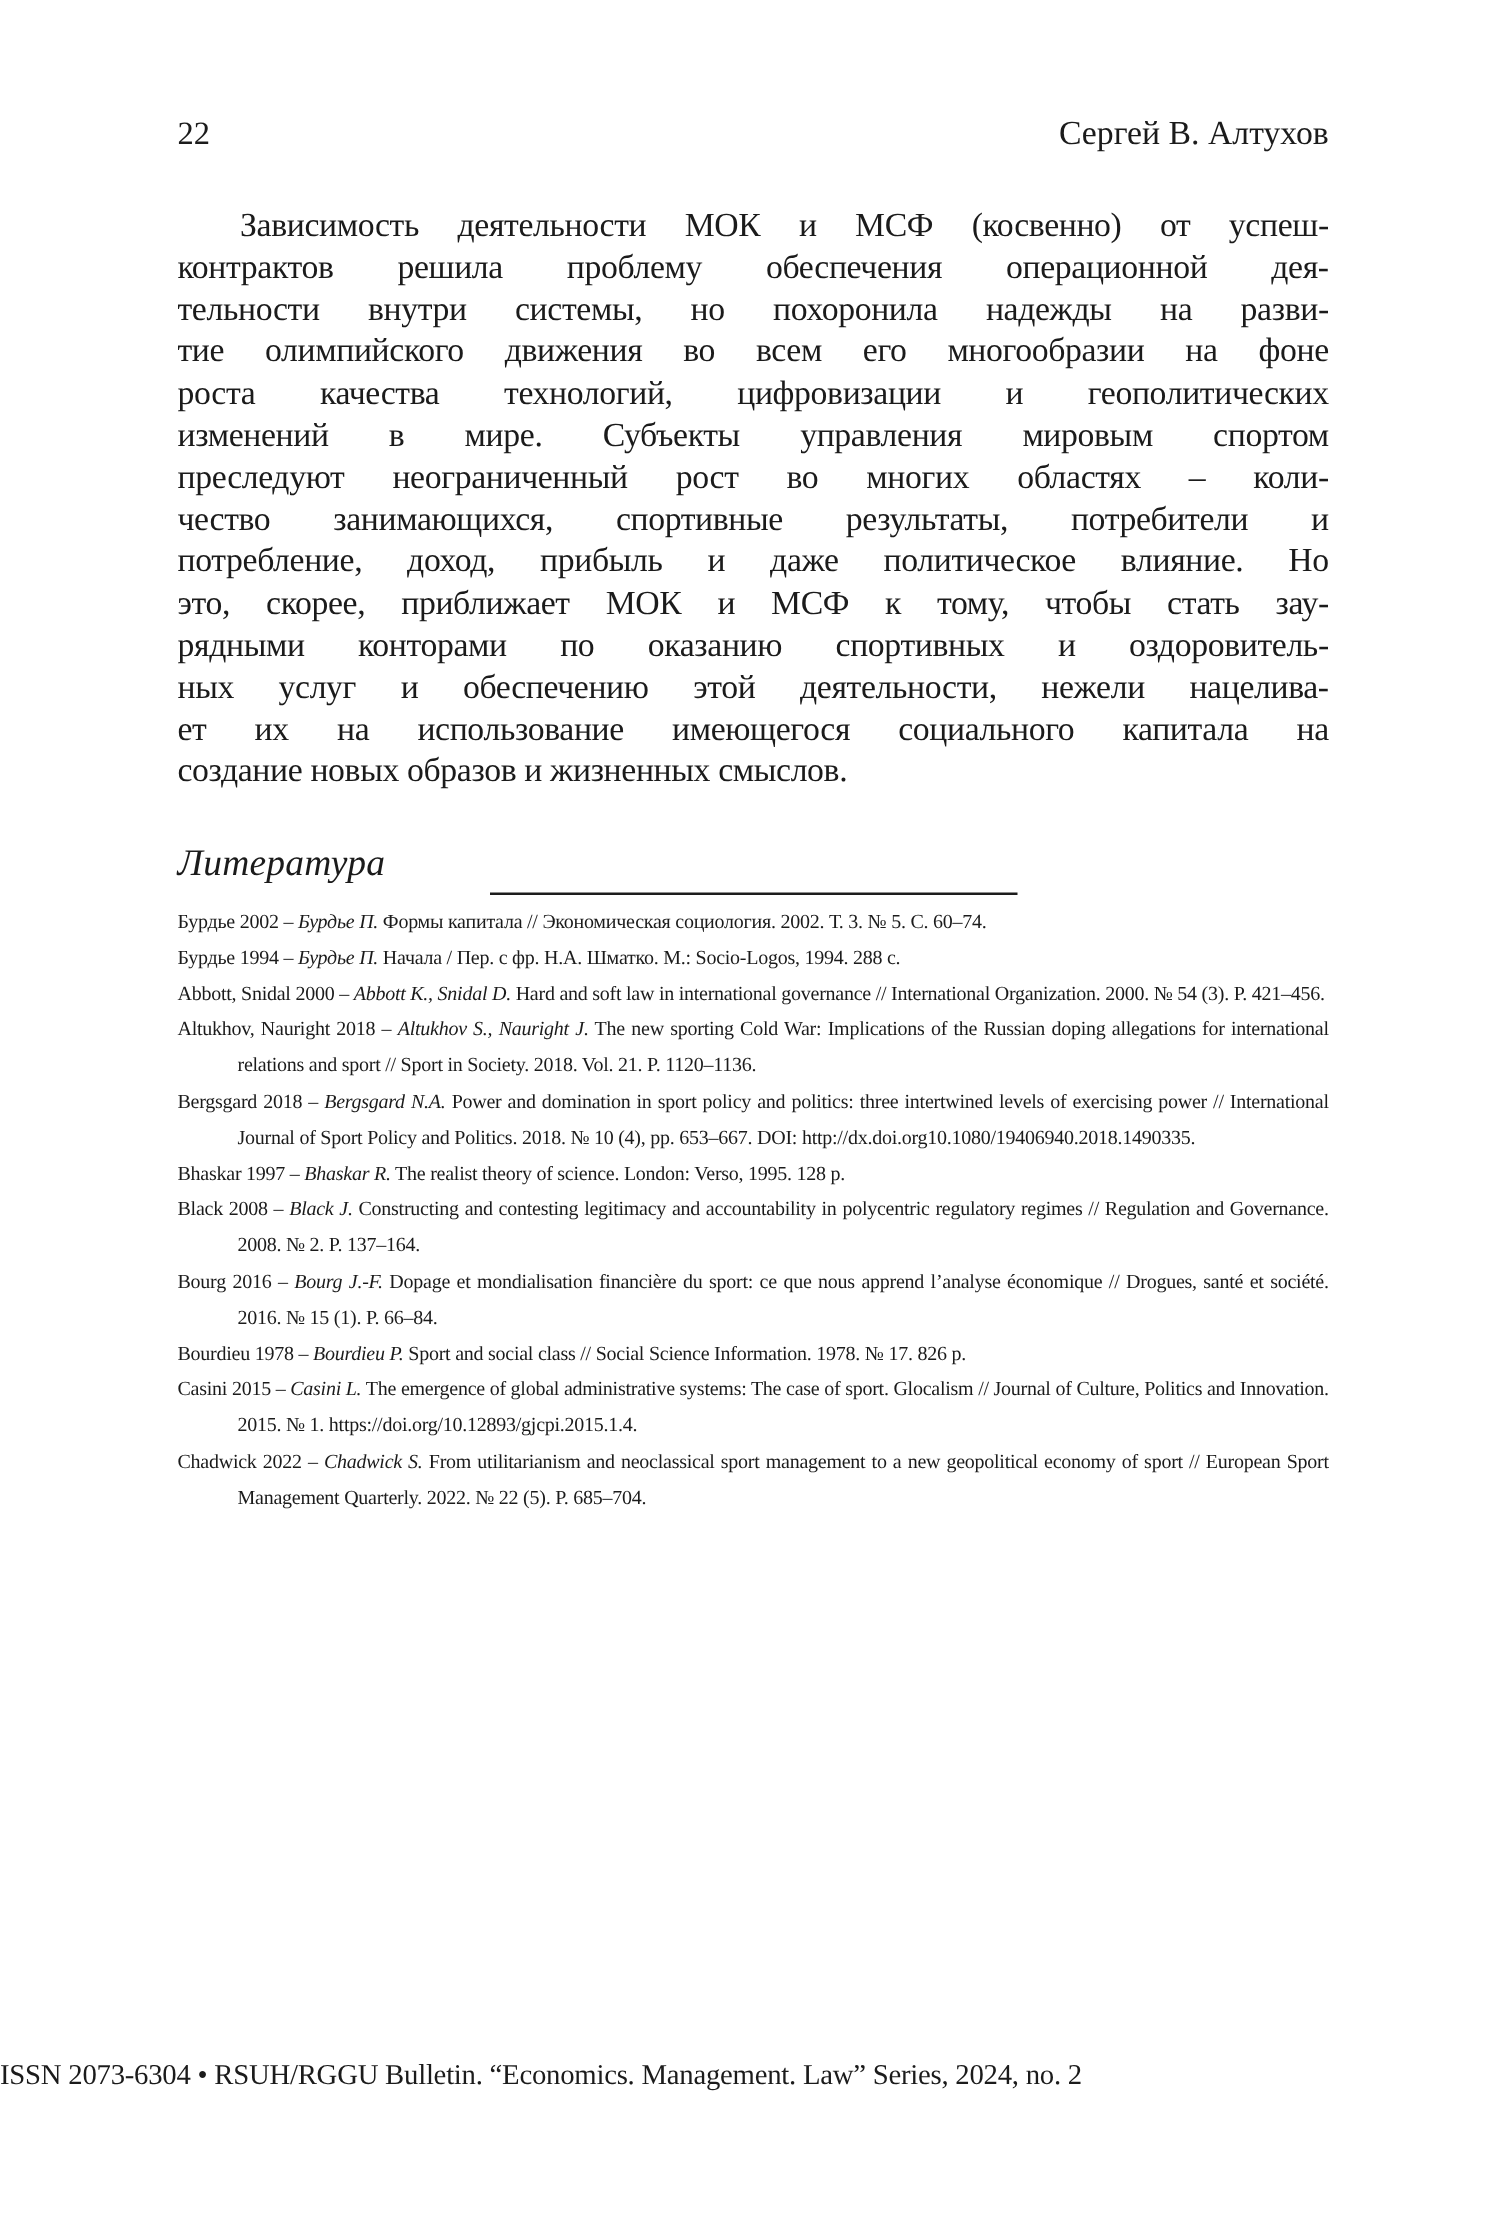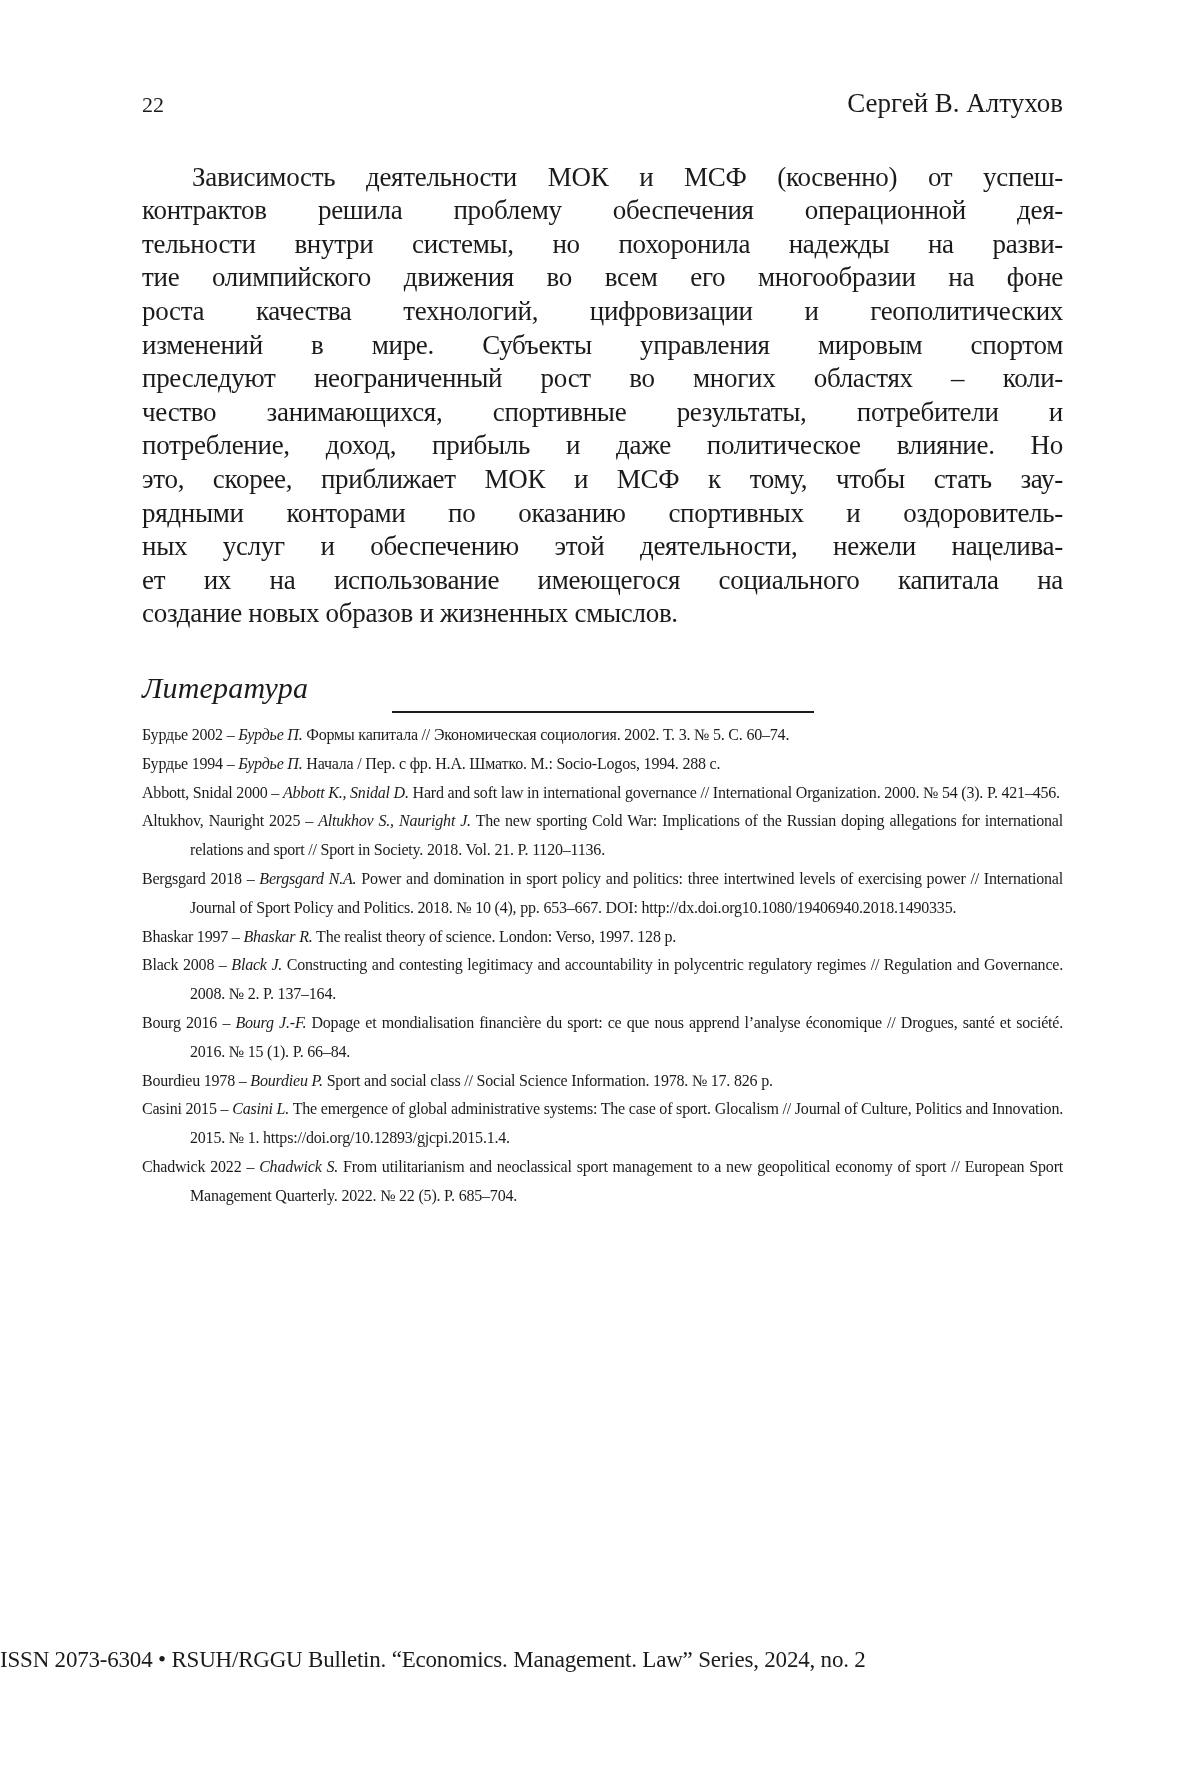--- a/index.html
+++ b/index.html
@@ -19,21 +19,21 @@
     width: 921px;
   }
   .running-header {
     display: flex;
     justify-content: space-between;
     align-items: baseline;
     padding-top: 82px;
     font-size: 28px;
     line-height: 1.1;
   }
-  .page-number { font-size: 22px; margin-top: 11px; }
+  .page-number { font-size: 26px; margin-top: 11px; }
   .running-name { font-size: 27px; }
   .body-paragraph {
     margin-top: 42px;
     font-size: 27px;
     line-height: 33.6px;
     letter-spacing: -0.3px;
   }
   .pline { text-align: justify; text-align-last: justify; }
   .pline.first { text-indent: 50px; }
   .pline.last { text-align-last: auto; }
@@ -101,23 +101,23 @@
         <div class="pline last">создание новых образов и жизненных смыслов.</div>
       </div>
 
     <div class="lit-heading">Литература</div>
     <hr class="lit-rule">
 
     <div class="reference-list">
         <div class="ref"><span class="ref-label">Бурдье 2002 – </span><span class="ref-authors">Бурдье П.</span><span class="ref-text"> Формы капитала // Экономическая социология. 2002. Т. 3. № 5. С. 60–74.</span></div>
         <div class="ref"><span class="ref-label">Бурдье 1994 – </span><span class="ref-authors">Бурдье П.</span><span class="ref-text"> Начала / Пер. с фр. Н.А. Шматко. М.: Socio-Logos, 1994. 288 с.</span></div>
         <div class="ref"><span class="ref-label">Abbott, Snidal 2000 – </span><span class="ref-authors">Abbott K., Snidal D.</span><span class="ref-text"> Hard and soft law in international governance // International Organization. 2000. № 54 (3). P. 421–456.</span></div>
-        <div class="ref"><span class="ref-label">Altukhov, Nauright 2025 – </span><span class="ref-authors">Altukhov S., Nauright J.</span><span class="ref-text"> The new sporting Cold War: Implications of the Russian doping allegations for international relations and sport // Sport in Society. 2018. Vol. 21. P. 1120–1136.</span></div>
+        <div class="ref"><span class="ref-label">Altukhov, Nauright 2018 – </span><span class="ref-authors">Altukhov S., Nauright J.</span><span class="ref-text"> The new sporting Cold War: Implications of the Russian doping allegations for international relations and sport // Sport in Society. 2018. Vol. 21. P. 1120–1136.</span></div>
         <div class="ref"><span class="ref-label">Bergsgard 2018 – </span><span class="ref-authors">Bergsgard N.A.</span><span class="ref-text"> Power and domination in sport policy and politics: three intertwined levels of exercising power // International Journal of Sport Policy and Politics. 2018. № 10 (4), pp. 653–667. DOI: http://dx.doi.org10.1080/19406940.2018.1490335.</span></div>
-        <div class="ref"><span class="ref-label">Bhaskar 1997 – </span><span class="ref-authors">Bhaskar R.</span><span class="ref-text"> The realist theory of science. London: Verso, 1997. 128 p.</span></div>
+        <div class="ref"><span class="ref-label">Bhaskar 1997 – </span><span class="ref-authors">Bhaskar R.</span><span class="ref-text"> The realist theory of science. London: Verso, 1995. 128 p.</span></div>
         <div class="ref"><span class="ref-label">Black 2008 – </span><span class="ref-authors">Black J.</span><span class="ref-text"> Constructing and contesting legitimacy and accountability in polycentric regulatory regimes // Regulation and Governance. 2008. № 2. P. 137–164.</span></div>
         <div class="ref"><span class="ref-label">Bourg 2016 – </span><span class="ref-authors">Bourg J.-F.</span><span class="ref-text"> Dopage et mondialisation financière du sport: ce que nous apprend l’analyse économique // Drogues, santé et société. 2016. № 15 (1). P. 66–84.</span></div>
         <div class="ref"><span class="ref-label">Bourdieu 1978 – </span><span class="ref-authors">Bourdieu P.</span><span class="ref-text"> Sport and social class // Social Science Information. 1978. № 17. 826 p.</span></div>
         <div class="ref"><span class="ref-label">Casini 2015 – </span><span class="ref-authors">Casini L.</span><span class="ref-text"> The emergence of global administrative systems: The case of sport. Glocalism // Journal of Culture, Politics and Innovation. 2015. № 1. https://doi.org/10.12893/gjcpi.2015.1.4.</span></div>
         <div class="ref"><span class="ref-label">Chadwick 2022 – </span><span class="ref-authors">Chadwick S.</span><span class="ref-text"> From utilitarianism and neoclassical sport management to a new geopolitical economy of sport // European Sport Management Quarterly. 2022. № 22 (5). P. 685–704.</span></div>
       </div>
 
   </div>
 
   <div class="page-footer">ISSN 2073-6304  •  RSUH/RGGU Bulletin. “Economics. Management. Law” Series, 2024, no. 2</div>

